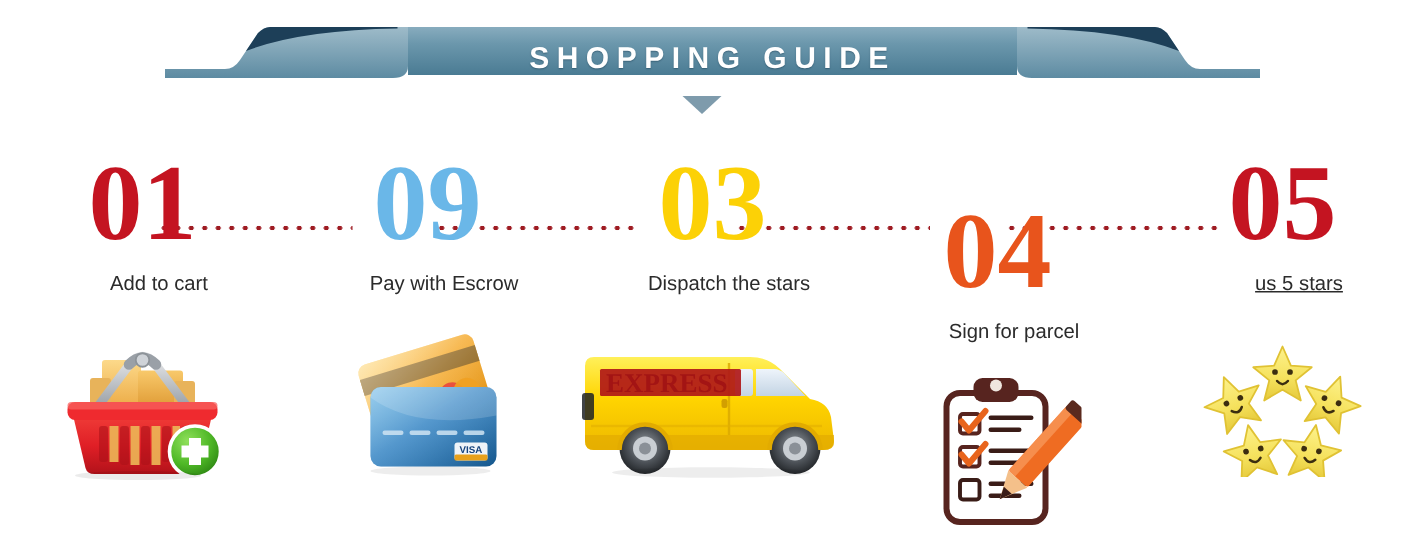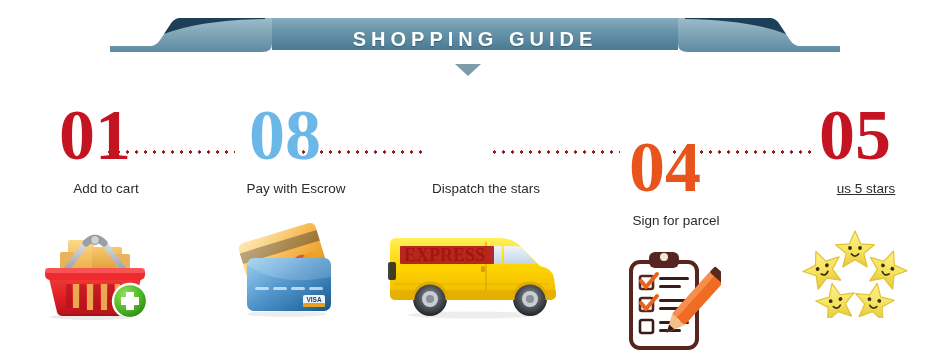--- a/index.html
+++ b/index.html
@@ -187,21 +187,21 @@
           <circle cx="90" cy="85" r="17" fill="url(#grnBadge)"></circle>
           <circle cx="90" cy="85" r="17" fill="none" stroke="#ffffff" stroke-width="2.4"></circle>
           <path d="M86 76 h8 v5 h5 v8 h-5 v5 h-8 v-5 h-5 v-8 h5 z" fill="#ffffff"></path>
 
           <ellipse cx="52" cy="101" rx="42" ry="3" fill="#000" opacity=".08"></ellipse>
         </svg>
       </div>
     </div>
 
     <div class="step step-2">
-      <div class="num">08</div>
+      <div class="num">09</div>
       <div class="caption">
         <span>Pay with Escrow</span>
       </div>
       <div class="art">
         <svg width="112" height="104" viewBox="0 0 112 104">
           <defs>
             <linearGradient id="goldC" x1="0" y1="0" x2="1" y2="1">
               <stop offset="0%" stop-color="#ffd879"></stop>
               <stop offset="50%" stop-color="#f5a623"></stop>
               <stop offset="100%" stop-color="#e08f0e"></stop>
@@ -240,20 +240,21 @@
             <rect x="74" y="79" width="22" height="12" rx="2" fill="#eef3f8"></rect>
             <rect x="74" y="87" width="22" height="4" rx="1" fill="#e8a11c"></rect>
             <text x="85" y="86" font-family="'Liberation Sans',sans-serif" font-size="6.5" font-weight="bold" fill="#17447e" text-anchor="middle">VISA</text>
           </g>
           <ellipse cx="58" cy="98" rx="40" ry="3" fill="#000" opacity=".07"></ellipse>
         </svg>
       </div>
     </div>
 
     <div class="step step-3">
+      <div class="num">03</div>
       <div class="caption">
         <span>Dispatch the stars</span>
       </div>
       <div class="art">
         <svg width="186" height="106" viewBox="0 0 186 106" style="margin-left:2px">
           <defs>
             <linearGradient id="vanY" x1="0" y1="0" x2="0" y2="1">
               <stop offset="0%" stop-color="#fff05a"></stop>
               <stop offset="45%" stop-color="#ffd400"></stop>
               <stop offset="100%" stop-color="#edb800"></stop>

